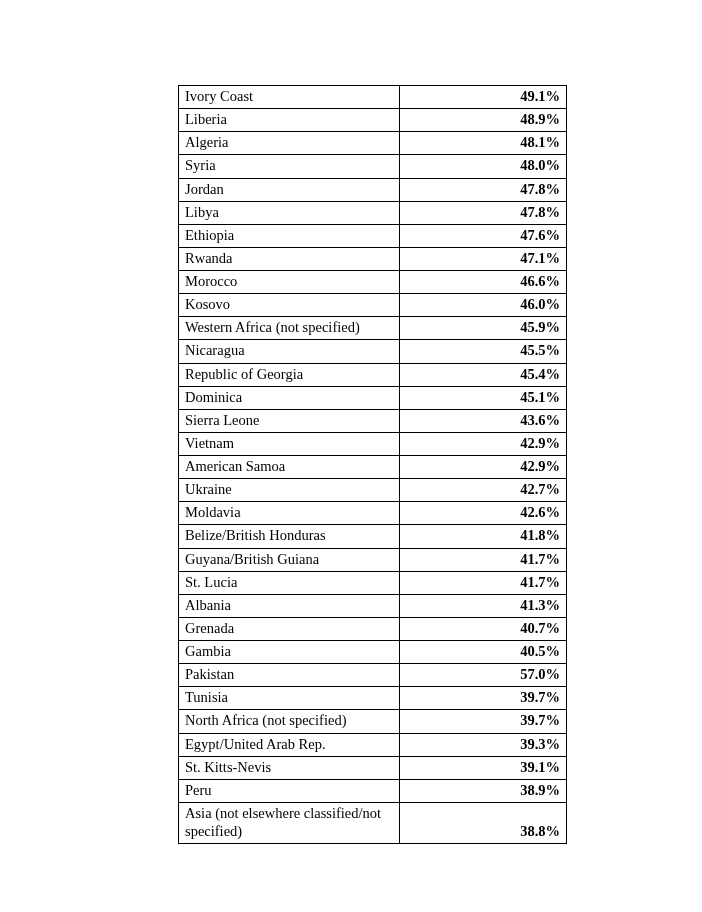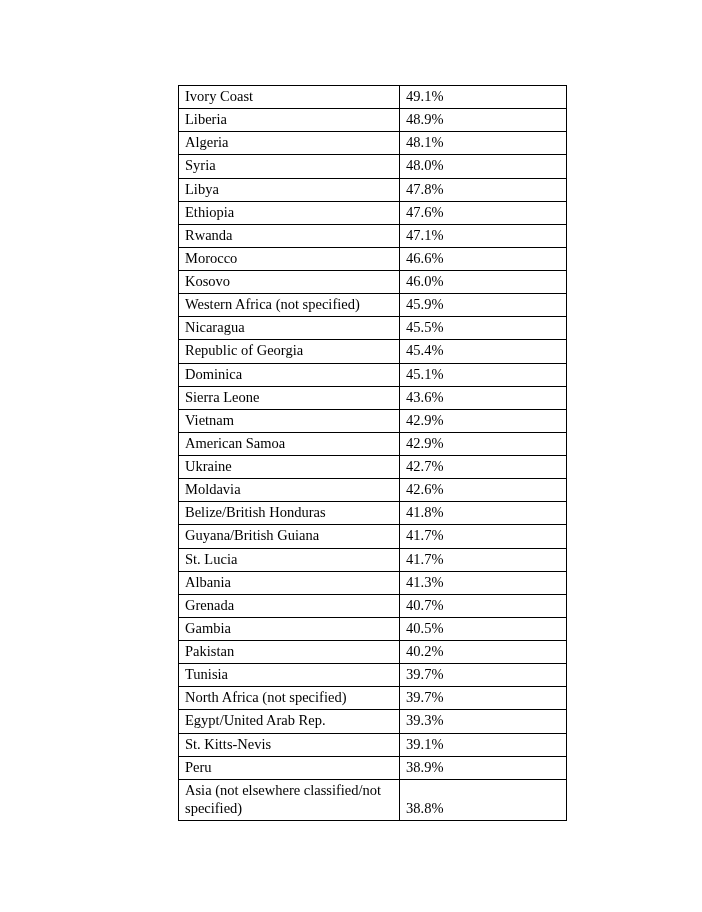--- a/index.html
+++ b/index.html
@@ -43,21 +43,22 @@
     vertical-align: bottom;
     height: 17px;
   }
   td.country {
     width: 208px;
     text-align: left;
     white-space: nowrap;
   }
   td.value {
     width: 154px;
-    text-align: left;
+    text-align: right;
+    font-weight: bold;
   }
   td.country.wrap {
     white-space: normal;
     line-height: 1.28;
     font-family: Liberation Serif, serif;
   }
   td.value.bottomalign {
     vertical-align: bottom;
   }
 </style>
@@ -78,20 +79,24 @@
           </tr>
           <tr>
             <td class="country">Algeria</td>
             <td class="value">48.1%</td>
           </tr>
           <tr>
             <td class="country">Syria</td>
             <td class="value">48.0%</td>
           </tr>
           <tr>
+            <td class="country">Jordan</td>
+            <td class="value">47.8%</td>
+          </tr>
+          <tr>
             <td class="country">Libya</td>
             <td class="value">47.8%</td>
           </tr>
           <tr>
             <td class="country">Ethiopia</td>
             <td class="value">47.6%</td>
           </tr>
           <tr>
             <td class="country">Rwanda</td>
             <td class="value">47.1%</td>
@@ -159,21 +164,21 @@
           <tr>
             <td class="country">Grenada</td>
             <td class="value">40.7%</td>
           </tr>
           <tr>
             <td class="country">Gambia</td>
             <td class="value">40.5%</td>
           </tr>
           <tr>
             <td class="country">Pakistan</td>
-            <td class="value">40.2%</td>
+            <td class="value">57.0%</td>
           </tr>
           <tr>
             <td class="country">Tunisia</td>
             <td class="value">39.7%</td>
           </tr>
           <tr>
             <td class="country">North Africa (not specified)</td>
             <td class="value">39.7%</td>
           </tr>
           <tr>

